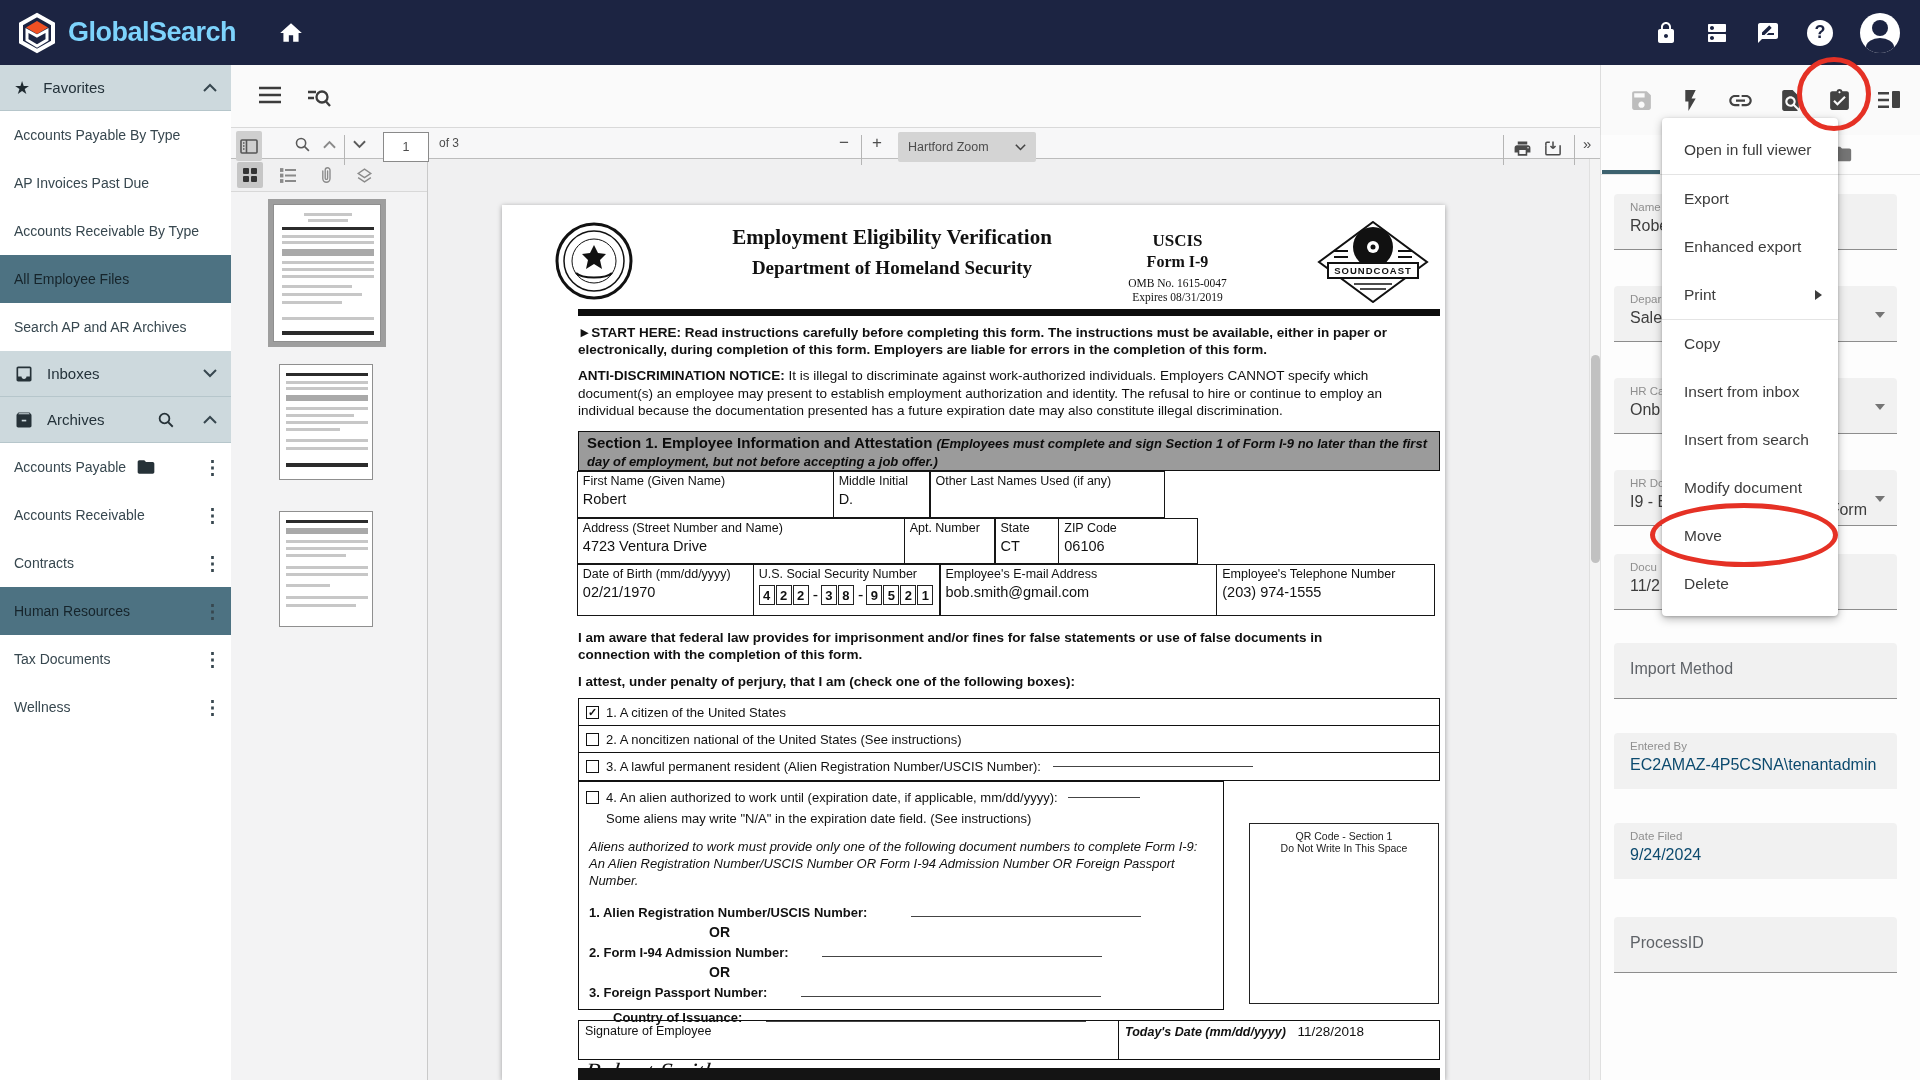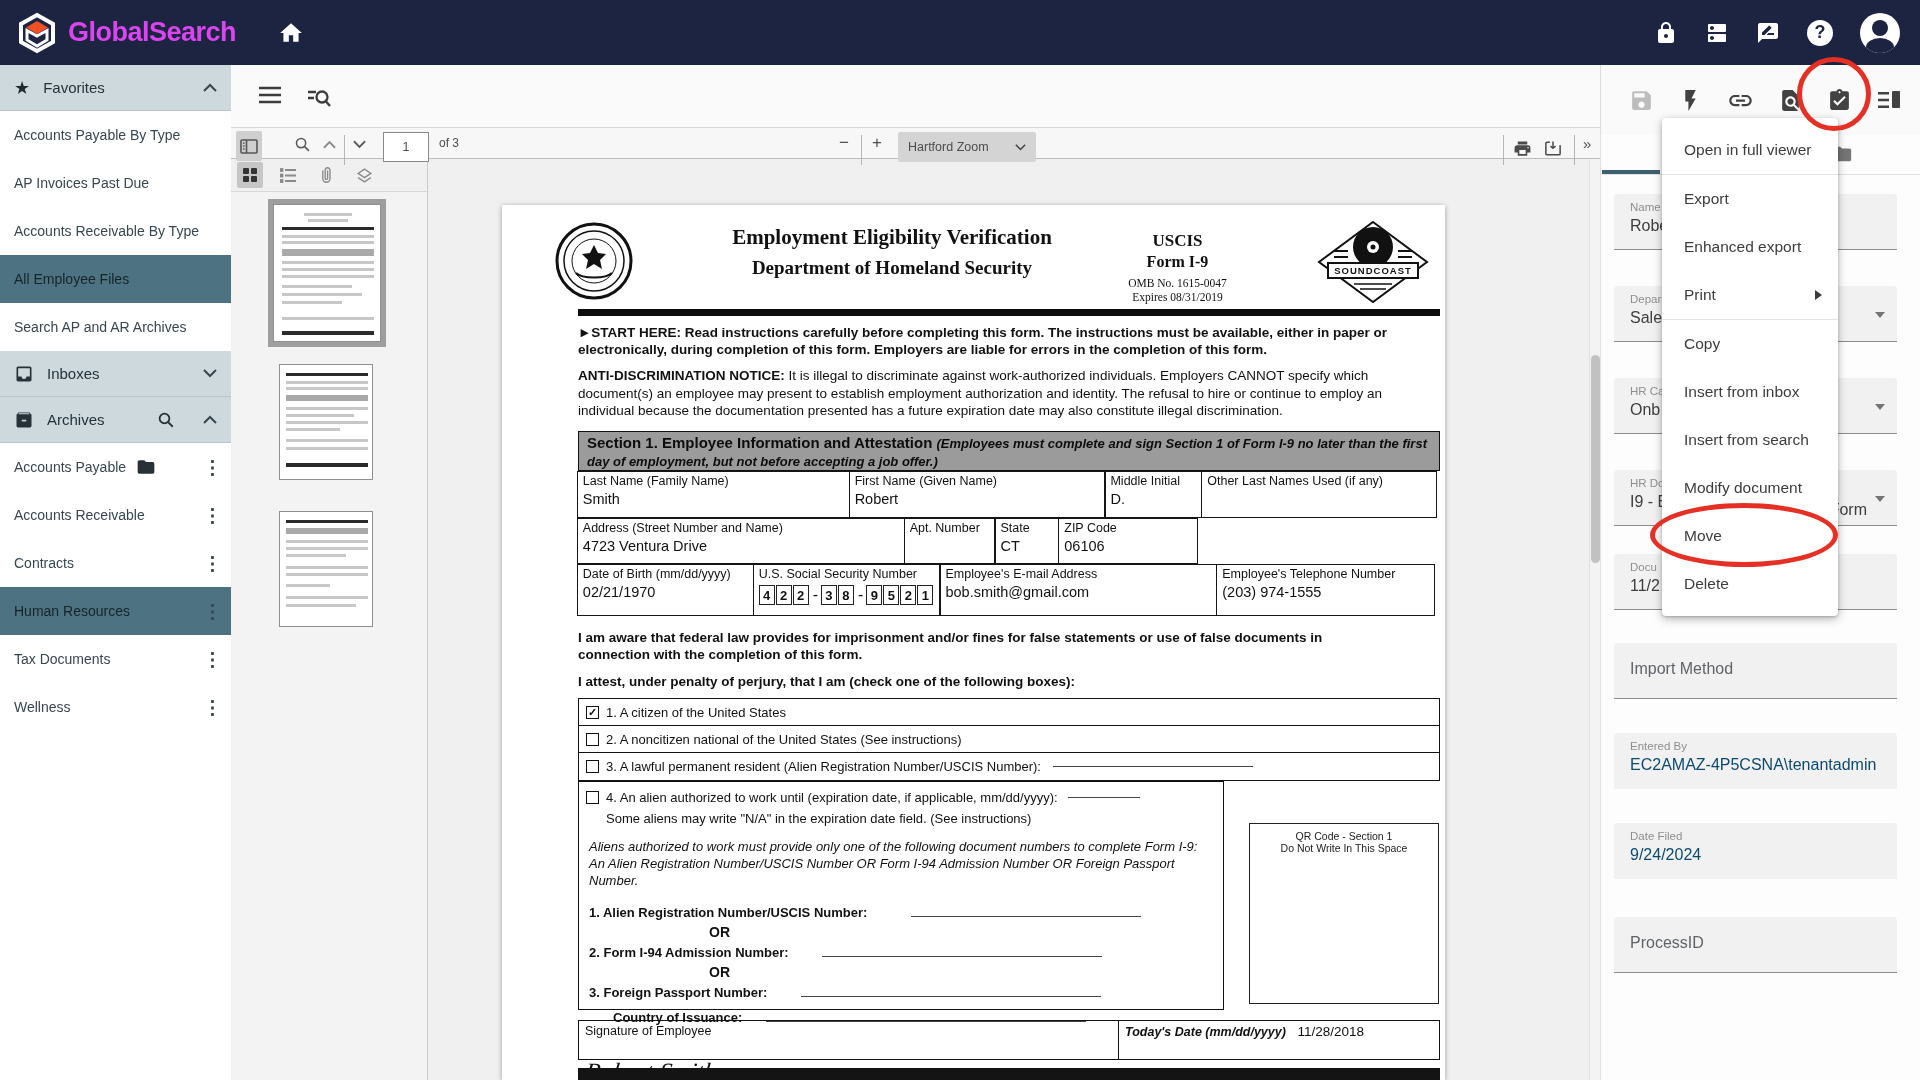--- a/index.html
+++ b/index.html
@@ -4,21 +4,21 @@
 <style>
   * { margin:0; padding:0; box-sizing:border-box; }
   html,body { background:#e8e8e8; }
   #app { position:relative; width:1920px; height:1080px; overflow:hidden; background:#fff;
          font-family:"Liberation Sans", sans-serif; color:#333; }
 
   
   .navbar { position:absolute; left:0; top:0; width:1920px; height:65px; background:#1c2442;
             display:flex; align-items:center; z-index:30; }
   .brand { display:flex; align-items:center; gap:10px; margin-left:16px; }
-  .brand-text { color:#d946ef; font-size:27px; font-weight:bold; letter-spacing:-0.5px; }
+  .brand-text { color:#7dd3fc; font-size:27px; font-weight:bold; letter-spacing:-0.5px; }
   .nav-icon-btn { background:none; border:none; cursor:pointer; display:flex; align-items:center; justify-content:center; }
   .home-btn { margin-left:42px; }
   .nav-right { margin-left:auto; margin-right:20px; display:flex; align-items:center; gap:27px; }
   .help-circle { width:26px; height:26px; border-radius:50%; background:#fff; color:#1c2442;
                  font-weight:bold; font-size:18px; display:flex; align-items:center; justify-content:center; }
   .avatar { width:40px; height:40px; border-radius:50%; background:#fff; position:relative; overflow:hidden; }
   .avatar .head { position:absolute; left:12px; top:7px; width:16px; height:16px; border-radius:50%; background:#1c2442; }
   .avatar .body { position:absolute; left:6px; top:25px; width:28px; height:18px; border-radius:50% 50% 0 0; background:#1c2442; }
 
   
@@ -490,24 +490,20 @@
       <div class="abs" style="left:76px; top:162px; width:862px; font-size:13.5px; line-height:17.5px;">
         <span style="font-weight:bold;">ANTI-DISCRIMINATION NOTICE:</span><span> It is illegal to discriminate against work-authorized individuals. Employers CANNOT specify which document(s) an employee may present to establish employment authorization and identity. The refusal to hire or continue to employ an individual because the documentation presented has a future expiration date may also constitute illegal discrimination.</span>
       </div>
 
       <div class="abs sec1bar" style="left:76px; top:226px; width:862px; height:40px; line-height:17px;">
         <span style="font-size:15px; font-weight:bold;">Section 1. Employee Information and Attestation </span>
         <span style="font-size:13px; font-weight:bold; font-style:italic;">(Employees must complete and sign Section 1 of Form I-9 no later than the first day of employment, but not before accepting a job offer.)</span>
       </div>
 
       <div class="frow" style="left:76px; top:266px; width:862px; height:47px;">
-        <div class="fcell" style="width:273px;">
-            <div class="lab">Last Name (Family Name)</div>
-            <div class="val">Smith</div>
-          </div>
         <div class="fcell" style="width:257px;">
             <div class="lab">First Name (Given Name)</div>
             <div class="val">Robert</div>
           </div>
         <div class="fcell" style="width:98px;">
             <div class="lab">Middle Initial</div>
             <div class="val">D.</div>
           </div>
         <div class="fcell" style="width:236px;">
             <div class="lab">Other Last Names Used (if any)</div>

